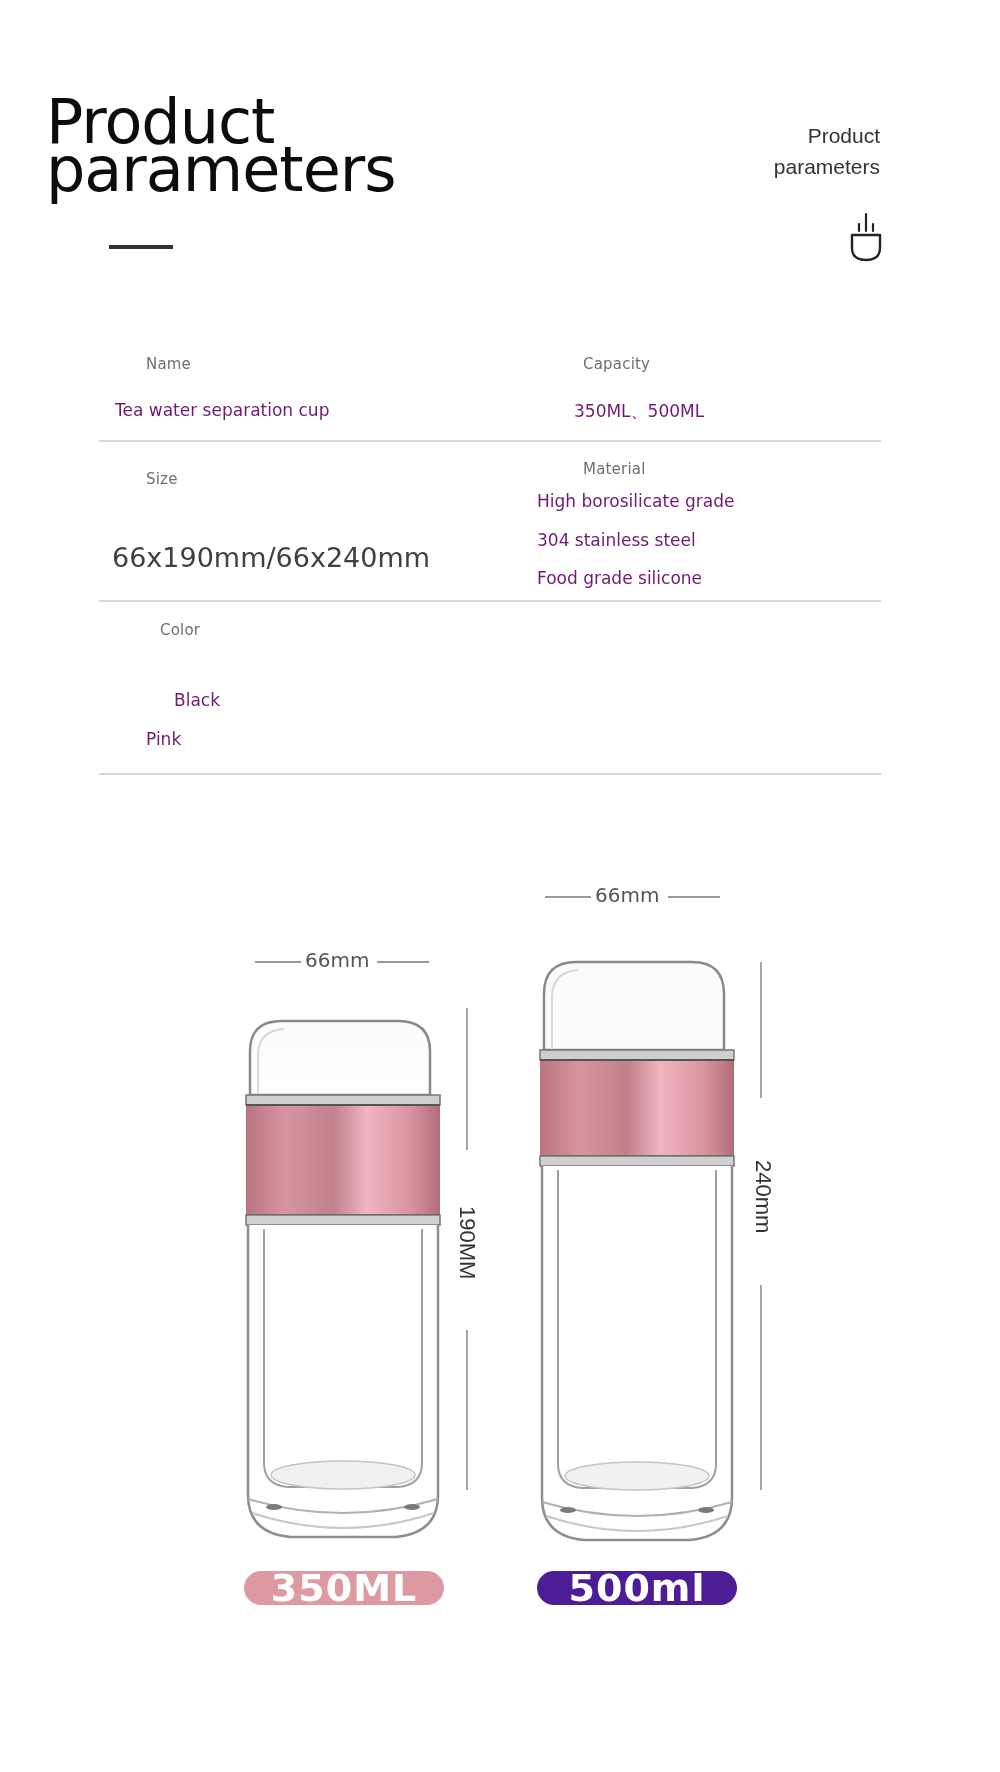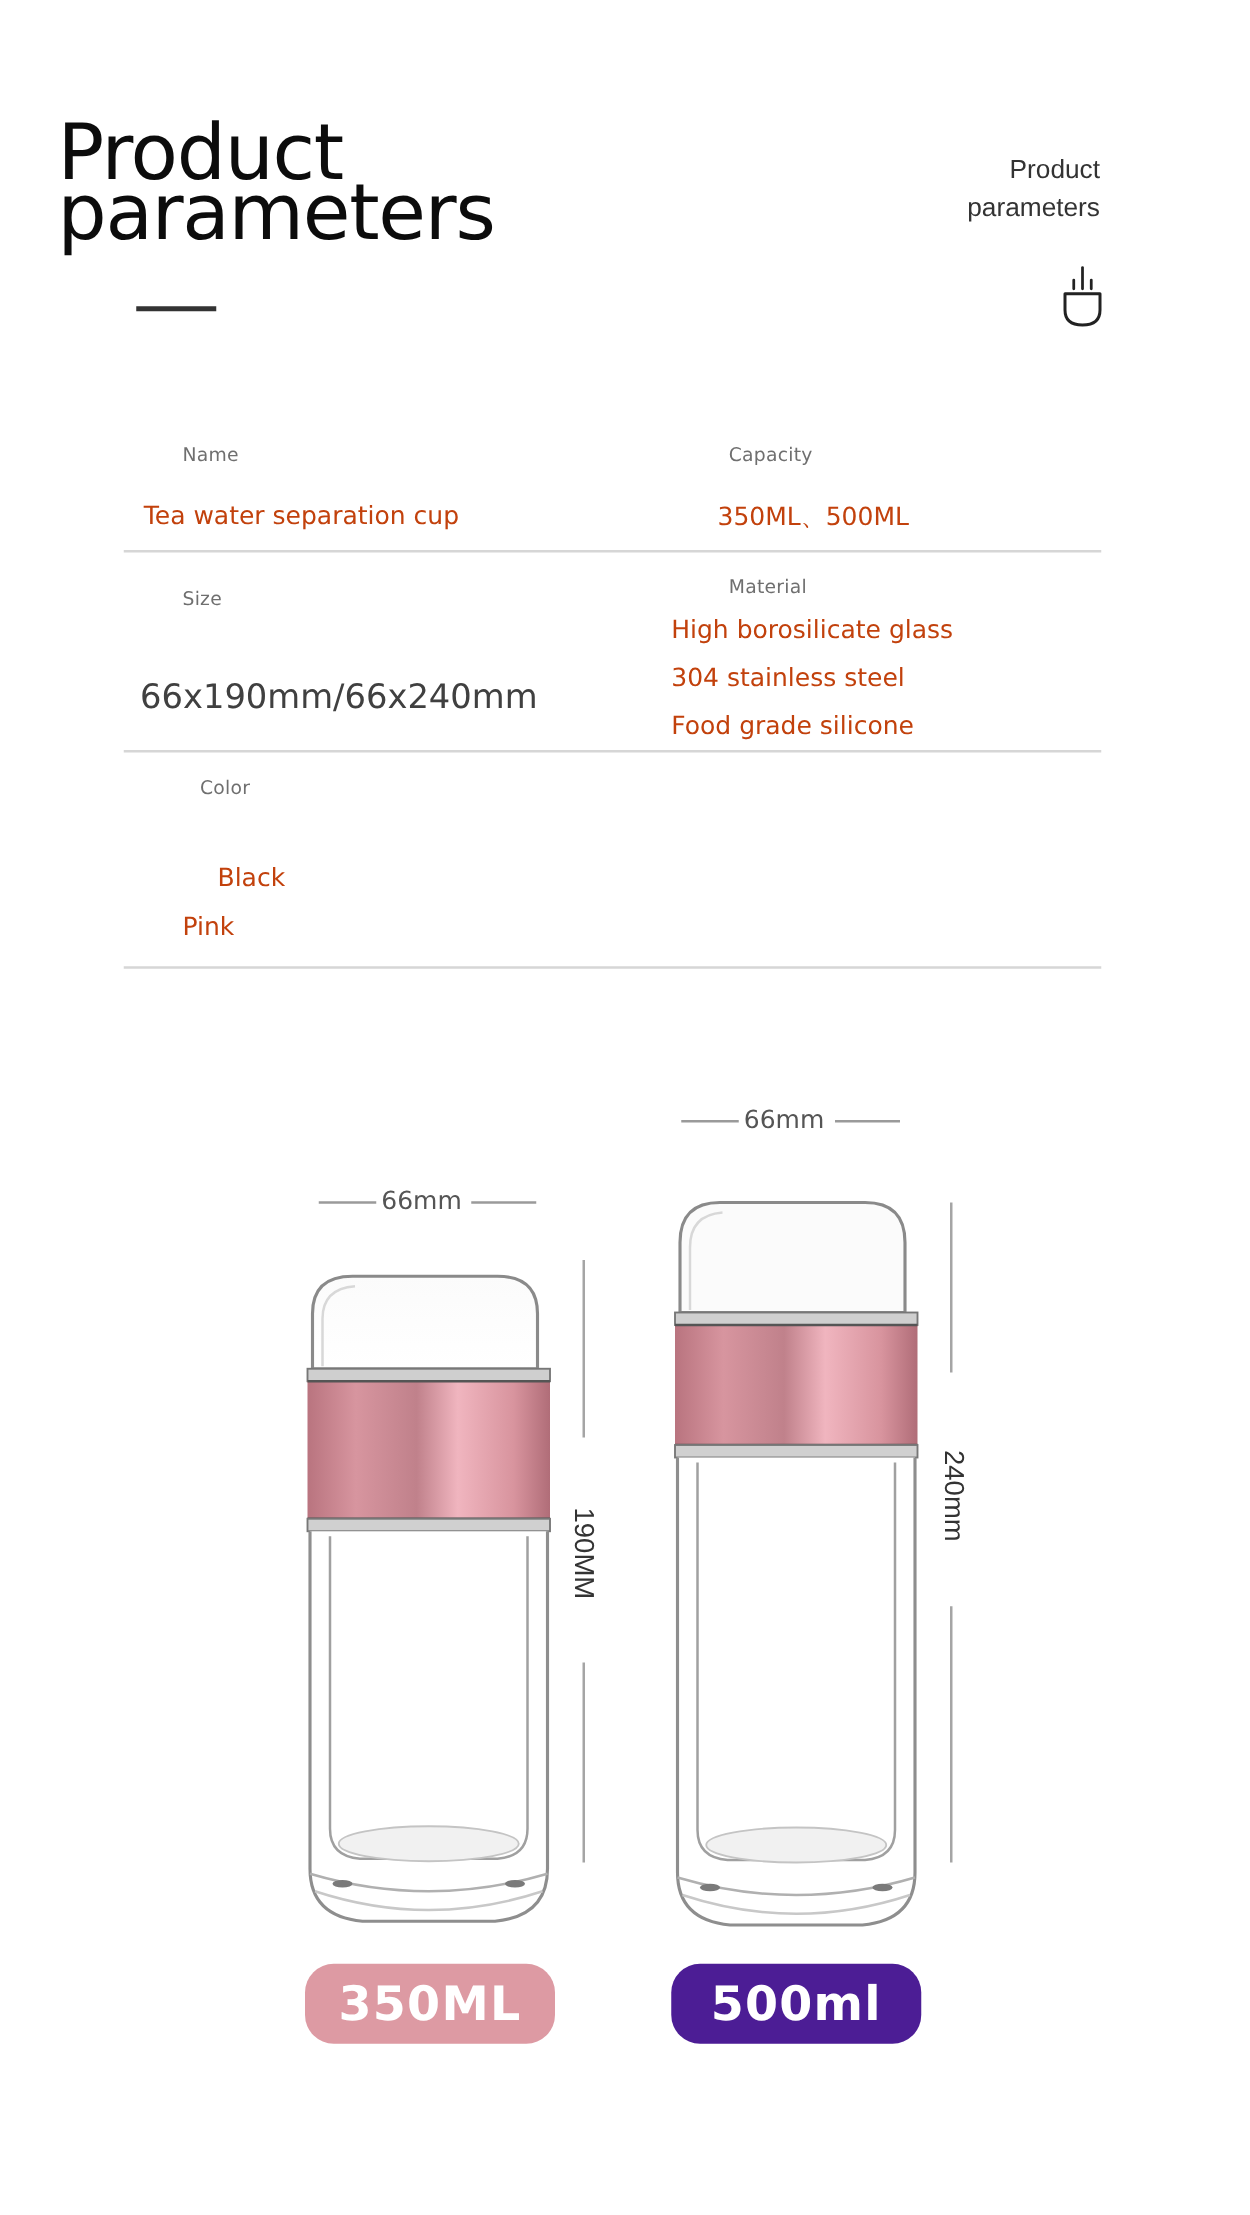--- a/index.html
+++ b/index.html
@@ -51,22 +51,22 @@
     
     .label {
       font-family: "DejaVu Sans", sans-serif;
       font-size: 15px;
       color: #6f6f6f;
       white-space: nowrap;
       letter-spacing: 0.2px;
     }
     .value {
       font-family: "DejaVu Sans", sans-serif;
-      font-size: 20px;
-      color: #c2410c;
+      font-size: 17px;
+      color: #701a75;
       white-space: nowrap;
     }
     .value.gray { color: #404040; font-size: 27px; }
     .rule {
       left: 99px; width: 782px; height: 2px;
       background: #d6d6d6;
     }
 
     
     .dim-text {
@@ -84,21 +84,21 @@
     .vtext {
       font-family: "Liberation Sans", sans-serif;
       font-size: 22px;
       color: #333;
       white-space: nowrap;
       transform-origin: left top;
       transform: rotate(90deg);
     }
 
     .pill {
-      height: 64px;
+      height: 34px;
       border-radius: 23px;
       display: flex;
       align-items: center;
       justify-content: center;
       font-family: "DejaVu Sans", sans-serif;
       font-weight: bold;
       font-size: 38px;
       color: #ffffff;
       letter-spacing: 1px;
     }
@@ -135,21 +135,21 @@
 
   <div class="abs label" style="left:583px; top:355px;">Capacity</div>
   <div class="abs value" style="left:574px; top:400px;">350ML、500ML</div>
 
   <div class="abs rule" style="top:440px;"></div>
 
   <div class="abs label" style="left:146px; top:470px;text-align:center;">Size</div>
   <div class="abs value gray" style="left:112px; top:542px;">66x190mm/66x240mm</div>
 
   <div class="abs label" style="left:583px; top:460px;">Material</div>
-  <div class="abs value" style="left:537px; top:491px;">High borosilicate glass</div>
+  <div class="abs value" style="left:537px; top:491px;">High borosilicate grade</div>
   <div class="abs value" style="left:537px; top:530px;">304 stainless steel</div>
   <div class="abs value" style="left:537px; top:568px;">Food grade silicone</div>
 
   <div class="abs rule" style="top:600px;"></div>
 
   <div class="abs label" style="left:160px; top:621px;">Color</div>
   <div class="abs value" style="left:146px; top:690px;margin-left:28px;">Black</div>
   <div class="abs value" style="left:146px; top:729px;">Pink</div>
 
   <div class="abs rule" style="top:773px;"></div>

